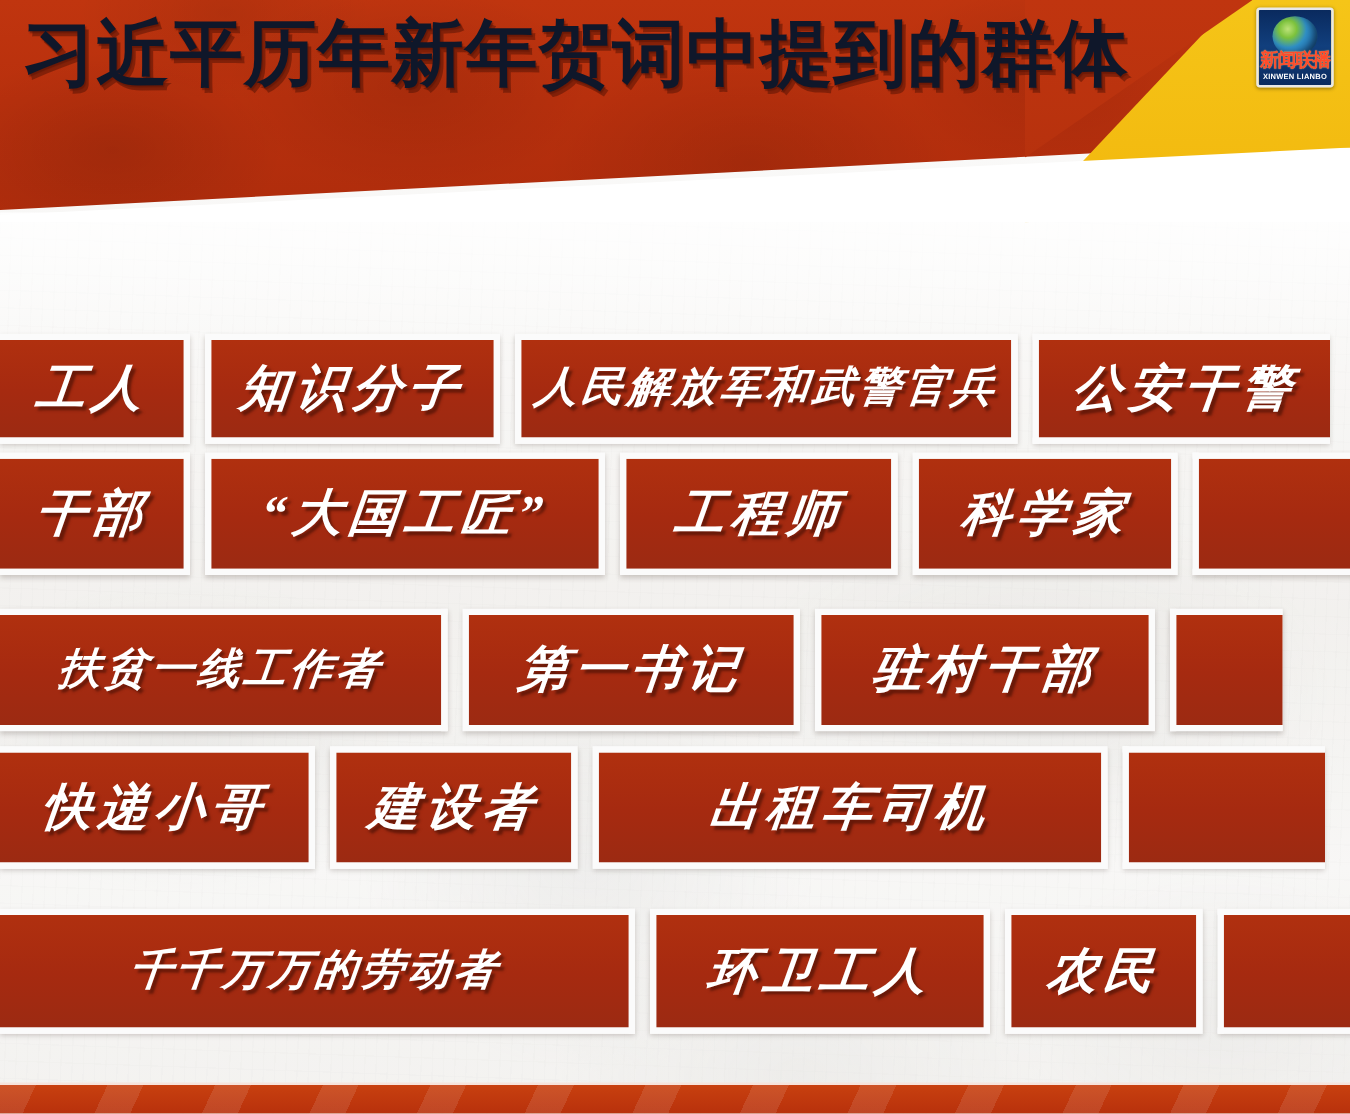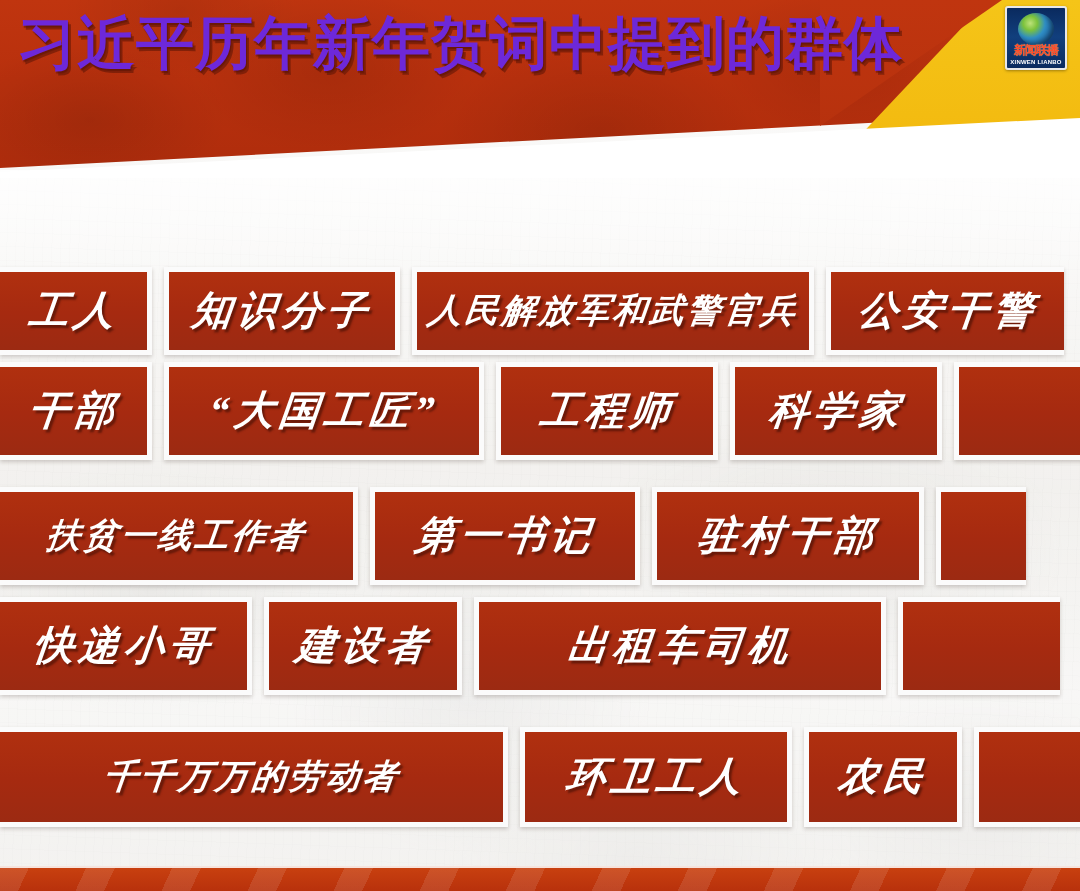--- a/index.html
+++ b/index.html
@@ -93,21 +93,21 @@
     background: #ffffff;
     clip-path: polygon(0 172px, 1080px 118px, 1080px 178px, 0 178px);
   }
 
   .title {
     position: absolute;
     left: 18px;
     top: 14px;
     font-size: 58px;
     font-weight: bold;
-    color: #6d28d9;
+    color: #0f172a;
     letter-spacing: 1px;
     line-height: 1;
     white-space: nowrap;
     text-shadow: 3px 4px 0 rgba(90,20,5,.55), 1px 2px 1px rgba(60,12,2,.45);
     z-index: 6;
   }
 
   
   .logo {
     position: absolute;
@@ -132,21 +132,21 @@
     border-radius: 50%;
     background:
       radial-gradient(circle at 34% 32%, #bde27a 0%, #7cc23c 22%, #2f8ec4 46%, #1d5f9e 78%, #123f74 100%);
     box-shadow: inset -3px -2px 5px rgba(0,0,0,.4);
   }
   .logo-cn {
     position: absolute;
     left: 0; right: 0;
     bottom: 12px;
     text-align: center;
-    font-size: 12px;
+    font-size: 15px;
     font-weight: bold;
     color: #ff4b2b;
     letter-spacing: -1px;
     text-shadow: 0 0 1px rgba(255,220,120,.9);
     line-height: 1;
   }
   .logo-en {
     position: absolute;
     left: 0; right: 0;
     bottom: 3px;

